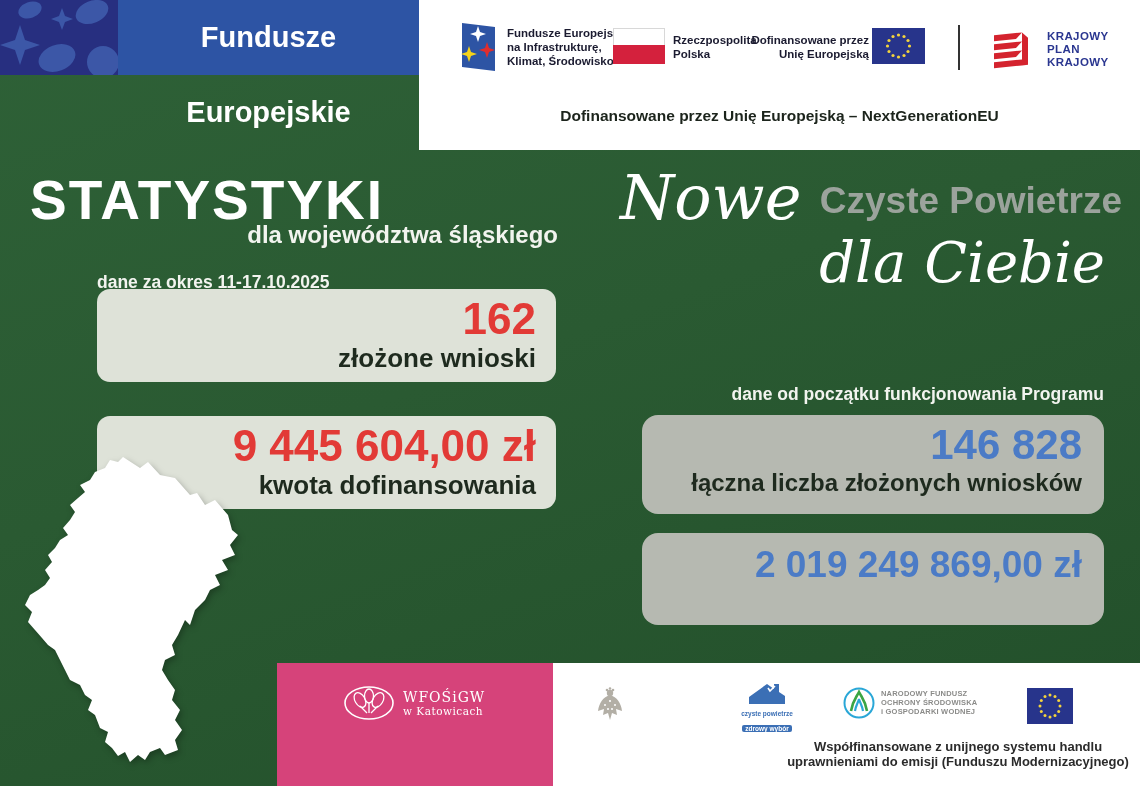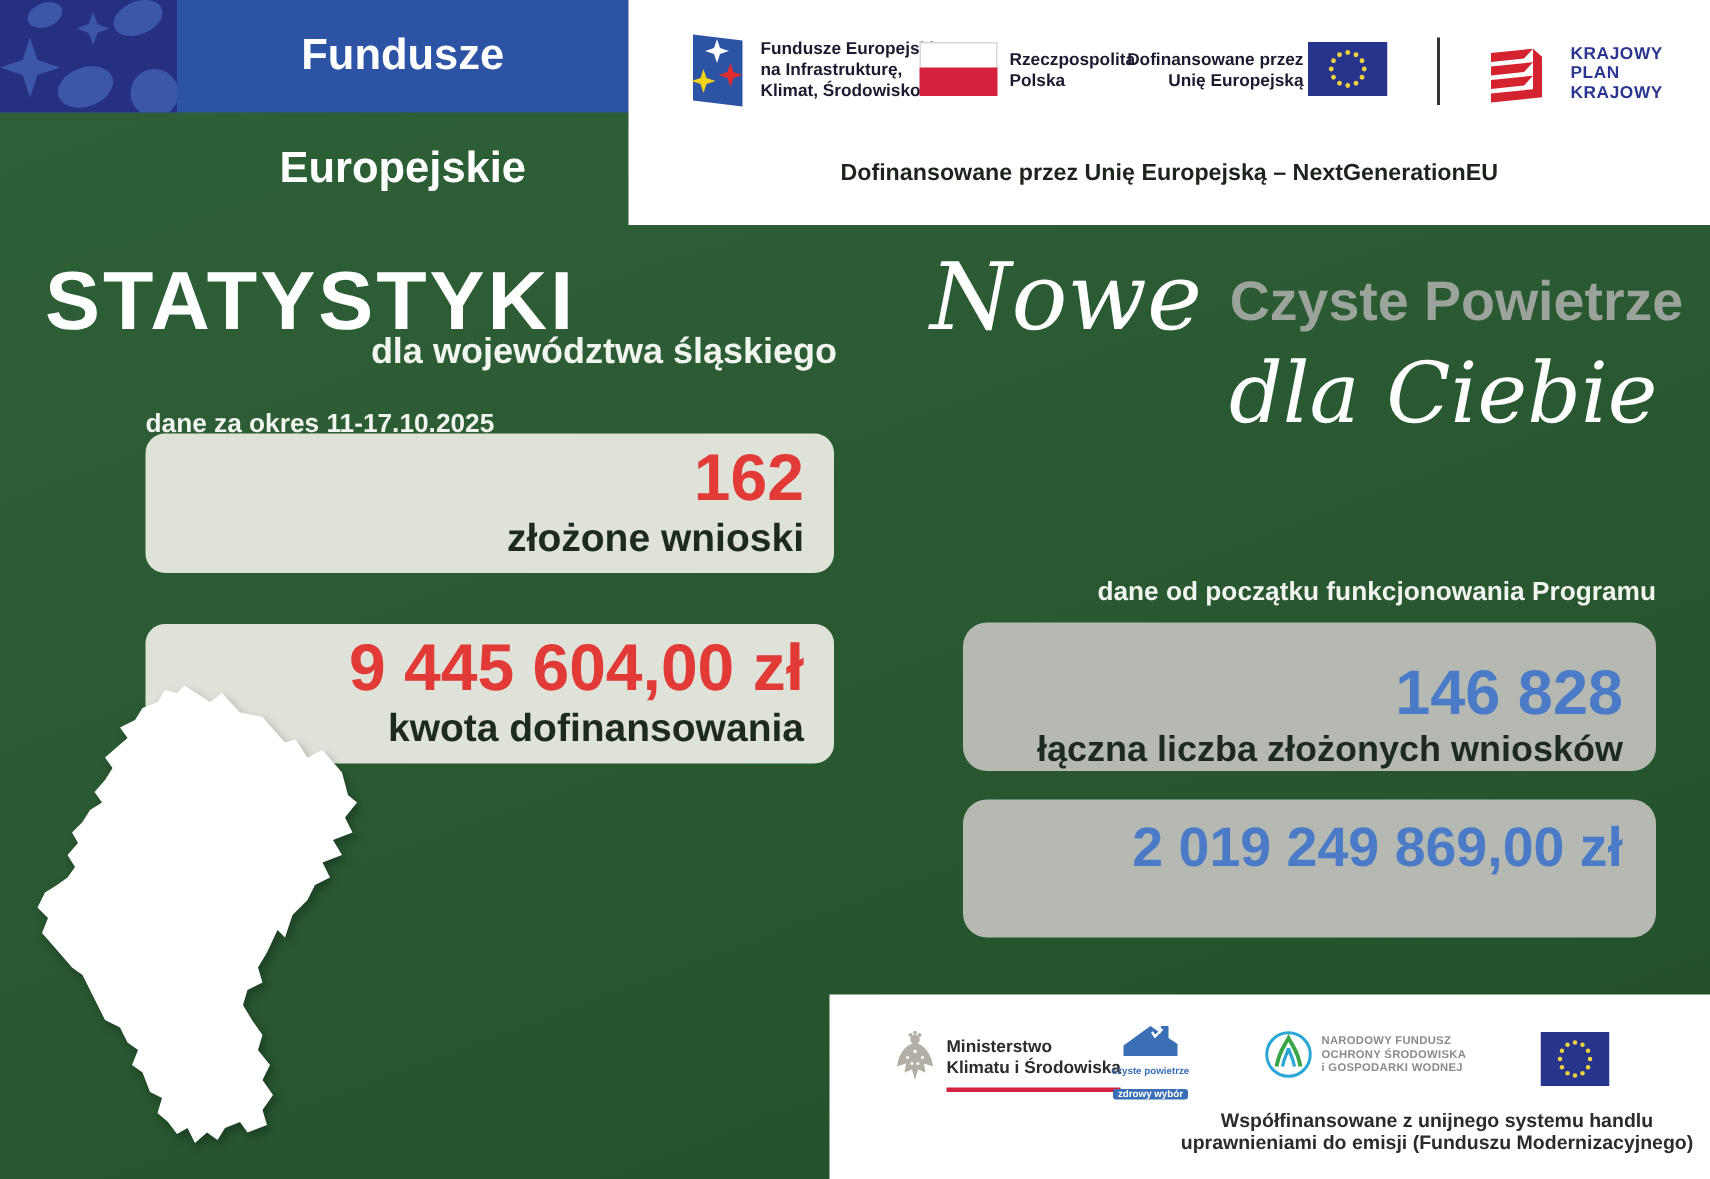--- a/index.html
+++ b/index.html
@@ -51,21 +51,21 @@
   
   .script{font-family:"DejaVu Serif",serif;font-style:italic;color:#fff;}
   .brand-line1{position:absolute;left:620px;top:167px;width:485px;text-align:right;white-space:nowrap;}
   .brand-nowe{font-size:62px;line-height:62px;}
   .brand-gray{color:#9ba39c;font-size:37px;font-weight:bold;font-family:"Liberation Sans",sans-serif;
     font-style:normal;vertical-align:6px;margin-left:14px;}
   .brand-line2{position:absolute;left:620px;top:233px;width:485px;text-align:right;font-size:56px;line-height:60px;}
   .program-period{position:absolute;left:640px;top:384px;width:464px;text-align:right;
     color:#f2f4ef;font-size:17.5px;font-weight:bold;}
 
-  .rbox{left:642px;width:462px;background:#b6b9b1;padding:24px 22px 0 10px;border-radius:16px;}
+  .rbox{left:642px;width:462px;background:#b6b9b1;padding:7px 22px 0 10px;border-radius:16px;}
   .rbox1{top:415px;height:99px;}
   .rbox2{top:533px;height:92px;padding-top:12px;}
   .rbox .value{color:#4b7bc6;}
   .rbox1 .value{font-size:42px;line-height:46px;}
   .rbox1 .label{font-size:24px;line-height:30px;}
   .rbox2 .value{font-size:37px;line-height:40px;}
   .rbox2 .label{font-size:23px;line-height:27px;}
 
   
   .map{position:absolute;left:20px;top:448px;filter:drop-shadow(2px 3px 3px rgba(0,0,0,.28));}
@@ -206,43 +206,56 @@
   <svg class="map" width="225" height="320" viewBox="0 0 225 320">
     <polygon fill="#ffffff" points="103,9 120,20 128,14 140,27 155,30 170,47 177,45 185,57 195,52
       208,67 212,82 218,87 210,97 215,107 202,112 208,122 195,127 200,137 190,142 185,152 175,162
       170,177 165,172 158,187 152,197 155,207 145,212 142,222 148,232 155,242 152,252 160,262
       155,272 162,282 155,292 158,302 145,307 140,300 130,304 125,312 118,307 110,314 105,304
       98,308 92,300 85,294 88,284 80,280 75,267 68,262 72,252 65,247 60,237 50,232 45,222 40,212
       35,202 28,197 22,190 15,182 8,174 12,164 5,157 10,147 18,142 25,137 30,130 25,122 32,114
       28,107 35,100 40,92 48,87 43,80 50,72 55,64 50,57 58,50 65,44 60,37 70,32 75,24 85,20 90,12 98,14"></polygon>
   </svg>
 
+  <div class="pink-box">
+    <div class="wfos">
+      <svg width="52" height="36" viewBox="0 0 52 36">
+        <ellipse cx="26" cy="18" rx="24" ry="16" fill="none" stroke="#ffffff" stroke-width="1.6"></ellipse>
+        <g stroke="#ffffff" fill="none" stroke-width="1.3">
+          <ellipse cx="17" cy="15" rx="5" ry="8" transform="rotate(-30 17 15)"></ellipse>
+          <ellipse cx="35" cy="15" rx="5" ry="8" transform="rotate(30 35 15)"></ellipse>
+          <ellipse cx="26" cy="11" rx="4.5" ry="7"></ellipse>
+          <path d="M26 18 L26 28 M17 21 L24 28 M35 21 L28 28"></path>
+        </g>
+      </svg>
+      <div class="wfos-text">
+        <div class="wfos-name">WFOŚiGW</div>
+        <div class="wfos-city">w Katowicach</div>
+      </div>
+    </div>
+  </div>
 
   <div class="white-strip">
     <div class="ministry">
       <svg width="30" height="38" viewBox="0 0 30 38">
         <g fill="#b3afa6">
           <circle cx="12" cy="5" r="1.3"></circle>
             <circle cx="15" cy="3.5" r="1.3"></circle>
             <circle cx="18" cy="5" r="1.3"></circle>
           <circle cx="15" cy="8" r="3.2"></circle>
           <path d="M15 10 C8 12,4 18,3 26 L9 24 L8 30 L13 28 L15 35 L17 28 L22 30 L21 24 L27 26 C26 18,22 12,15 10 Z"></path>
         </g>
         <g fill="#ffffff">
           <circle cx="15" cy="16" r="1.1"></circle>
             <circle cx="10" cy="20" r="1"></circle>
             <circle cx="20" cy="20" r="1"></circle>
           <circle cx="13" cy="24" r="1"></circle>
             <circle cx="17" cy="24" r="1"></circle>
         </g>
       </svg>
-      <div class="ministry-text">
-        <div>Ministerstwo</div>
-        <div>Klimatu i Środowiska</div>
-      </div>
     </div>
 
     <div class="cp-logo">
       <svg width="40" height="24" viewBox="0 0 40 24">
         <polygon points="2,16 20,3 27,8 27,3 32,3 32,11 38,15 38,23 2,23" fill="#3b6fb5"></polygon>
         <polyline points="21,7 23,10 28,5" fill="none" stroke="#ffffff" stroke-width="1.6"></polyline>
       </svg>
       <div class="cp-l1">czyste powietrze</div>
       <div class="cp-l2">zdrowy wybór</div>
     </div>

